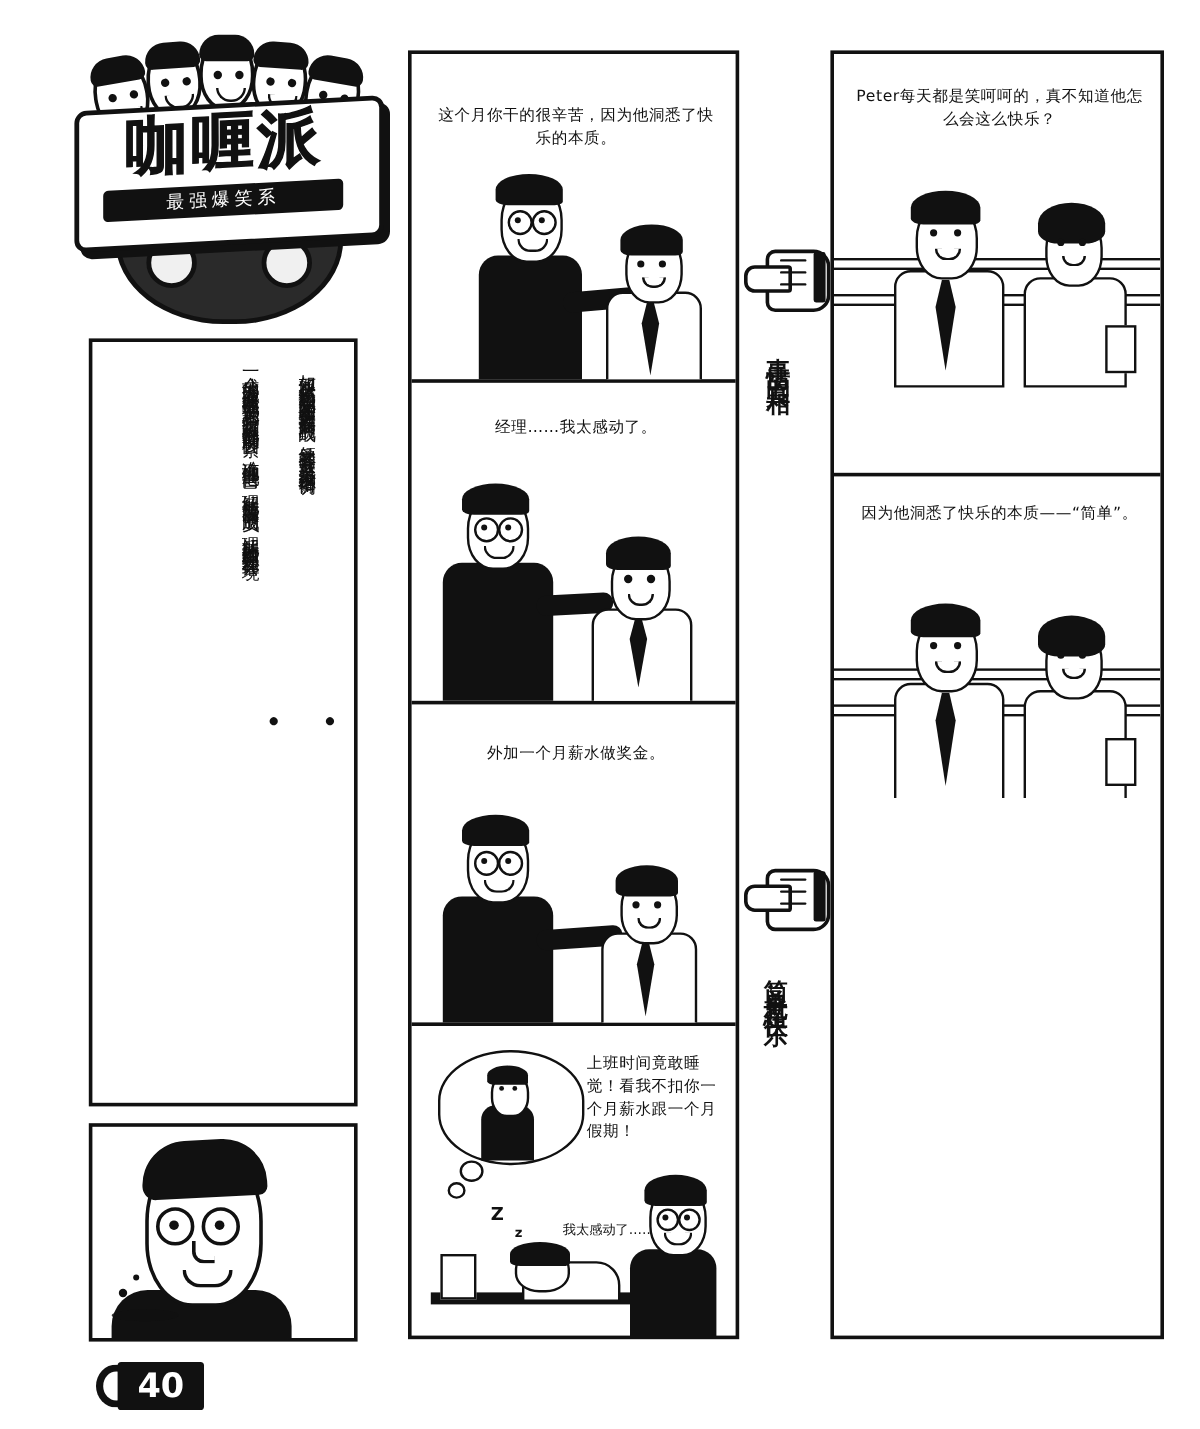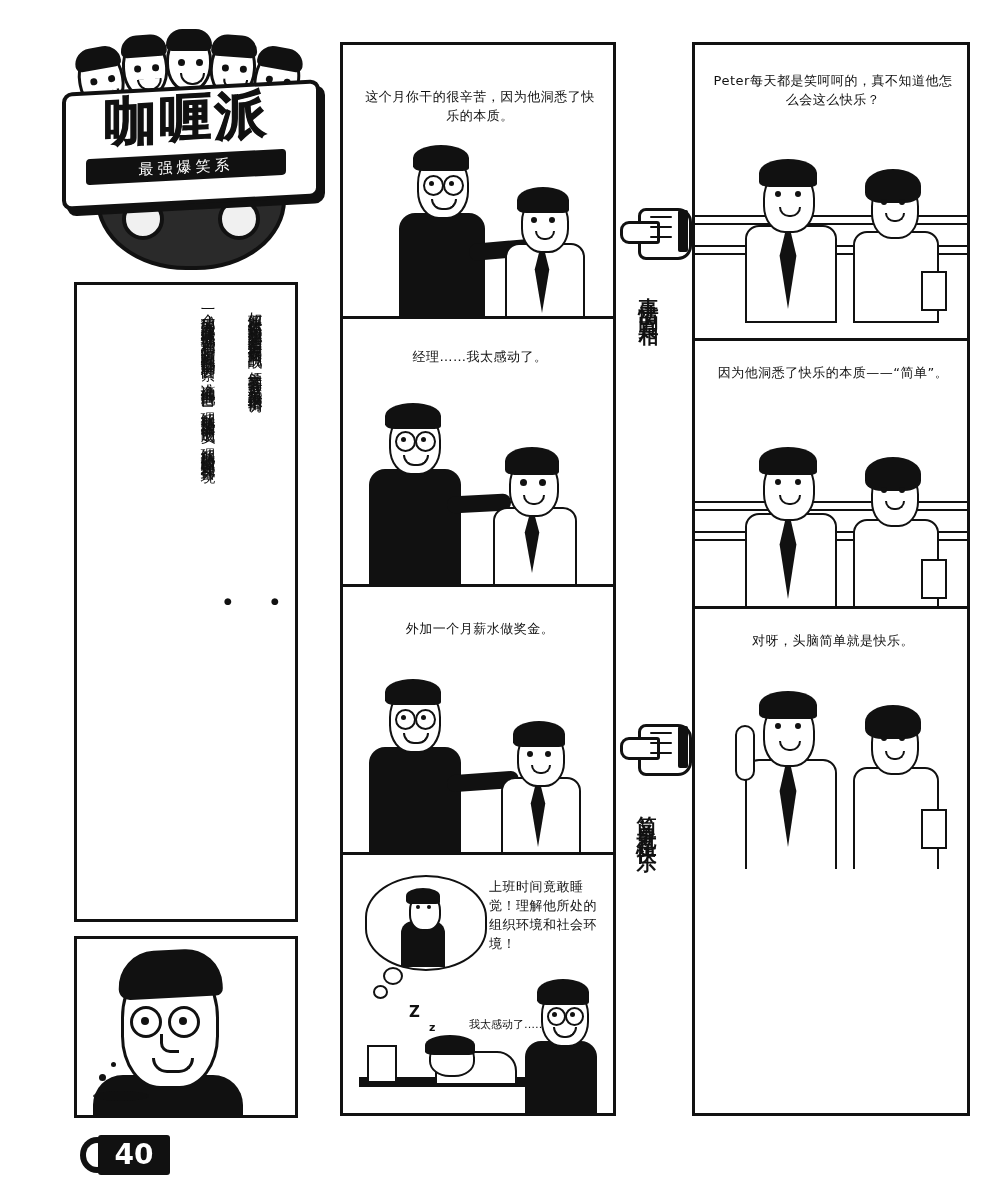--- a/index.html
+++ b/index.html
@@ -659,21 +659,21 @@
       <div class="thought-tail" style="left:40px; top:112px; width:16px; height:14px;"></div>
       <div class="thought-tail" style="left:30px; top:130px; width:11px; height:10px;"></div>
 
       <div class="fig">
         <div class="f-suit" style="left:58px; top:66px; width:44px; height:46px; border-radius:12px 12px 0 0;"></div>
         <div class="f-head" style="left:66px; top:38px; width:28px; height:34px;"></div>
         <div class="f-hair" style="left:63px; top:33px; width:34px; height:16px;"></div>
         <div class="f-eye" style="left:73px; top:50px; width:4px; height:4px;"></div>
         <div class="f-eye" style="left:84px; top:50px; width:4px; height:4px;"></div>
       </div>
-      <div class="bubble-text" style="left:146px; top:22px; width:120px; text-align:left;">上班时间竟敢睡觉！理解他所处的组织环境和社会环境！</div>
+      <div class="bubble-text" style="left:146px; top:22px; width:120px; text-align:left;">上班时间竟敢睡觉！看我不扣你一个月薪水跟一个月假期！</div>
 
       <div class="zzz" style="left:66px; top:148px;">Z</div>
       <div class="zzz" style="left:86px; top:166px; font-size:11px;">z</div>
       <div class="zzz" style="left:100px; top:180px; font-size:9px;">z</div>
 
       <div class="small-text" style="left:126px; top:162px; width:120px;">我太感动了……</div>
 
       <div class="desk" style="left:16px; top:222px; width:170px; height:10px;"></div>
       <div class="desk" style="left:24px; top:190px; width:26px; height:34px; background:#fff; border:2.5px solid #111;"></div>
       <div class="fig">
@@ -706,21 +706,21 @@
   <div class="hand" style="left:624px; top:724px;">
     <div class="palm"></div>
     <div class="finger"></div>
     <div class="knuckle"></div>
     <div class="cuff"></div>
   </div>
   <div class="gutter-caption tilt" style="left:634px; top:800px;">简单就是快乐</div>
 
   <div class="strip" id="strip-right">
 
-    <div class="panel" style="height:296px;">
+    <div class="panel" style="height:352px;">
       <div class="bubble-text" style="left:16px; top:26px; width:244px;">Peter每天都是笑呵呵的，真不知道他怎么会这么快乐？</div>
       <div class="rail" style="left:0; top:170px; width:272px; height:6px;"></div>
       <div class="rail" style="left:0; top:200px; width:272px; height:6px;"></div>
 
       <div class="fig">
         <div class="f-shirt" style="left:50px; top:180px; width:88px; height:94px;"></div>
         <div class="f-tie" style="left:78px; top:188px; width:30px; height:76px;"></div>
         <div class="f-head" style="left:68px; top:124px; width:48px; height:60px;"></div>
         <div class="f-hair" style="left:64px; top:114px; width:58px; height:28px;"></div>
         <div class="f-eye" style="left:80px; top:146px; width:6px; height:6px;"></div>
@@ -758,37 +758,15 @@
         <div class="f-head" style="left:176px; top:126px; width:44px; height:56px;"></div>
         <div class="f-hair" style="left:170px; top:116px; width:56px; height:34px; border-radius:50% 50% 30% 30%;"></div>
         <div class="f-eye" style="left:186px; top:146px; width:6px; height:6px;"></div>
         <div class="f-eye" style="left:204px; top:146px; width:6px; height:6px;"></div>
         <div class="f-mouth" style="left:190px; top:160px; width:16px; height:7px;"></div>
         <div style="position:absolute; left:226px; top:218px; width:22px; height:36px; background:#fff; border:2.5px solid #111;"></div>
       </div>
     </div>
 
 
-    <div class="panel" style="height:260px;">
-      <div class="bubble-text" style="left:30px; top:22px; width:216px;">对呀，头脑简单就是快乐。</div>
-      <div class="fig">
-        <div class="f-shirt" style="left:50px; top:150px; width:88px; height:110px;"></div>
-        <div class="f-tie" style="left:78px; top:158px; width:30px; height:80px;"></div>
-        <div class="f-head" style="left:68px; top:92px; width:48px; height:62px;"></div>
-        <div class="f-hair" style="left:64px; top:82px; width:58px; height:28px;"></div>
-        <div class="f-eye" style="left:80px; top:114px; width:6px; height:6px;"></div>
-        <div class="f-eye" style="left:100px; top:114px; width:6px; height:6px;"></div>
-        <div class="f-mouth" style="left:84px; top:132px; width:18px; height:8px;"></div>
-        <div class="f-arm" style="left:40px; top:116px; width:16px; height:52px; background:#fff; border:2.5px solid #111; border-radius:10px;"></div>
-      </div>
-      <div class="fig">
-        <div class="f-shirt" style="left:158px; top:158px; width:82px; height:102px;"></div>
-        <div class="f-head" style="left:176px; top:106px; width:44px; height:56px;"></div>
-        <div class="f-hair" style="left:170px; top:96px; width:56px; height:34px; border-radius:50% 50% 30% 30%;"></div>
-        <div class="f-eye" style="left:186px; top:126px; width:6px; height:6px;"></div>
-        <div class="f-eye" style="left:204px; top:126px; width:6px; height:6px;"></div>
-        <div class="f-mouth" style="left:190px; top:142px; width:16px; height:7px;"></div>
-        <div style="position:absolute; left:226px; top:200px; width:22px; height:36px; background:#fff; border:2.5px solid #111;"></div>
-      </div>
-    </div>
   </div>
 
 </div>
 
 </body></html>

